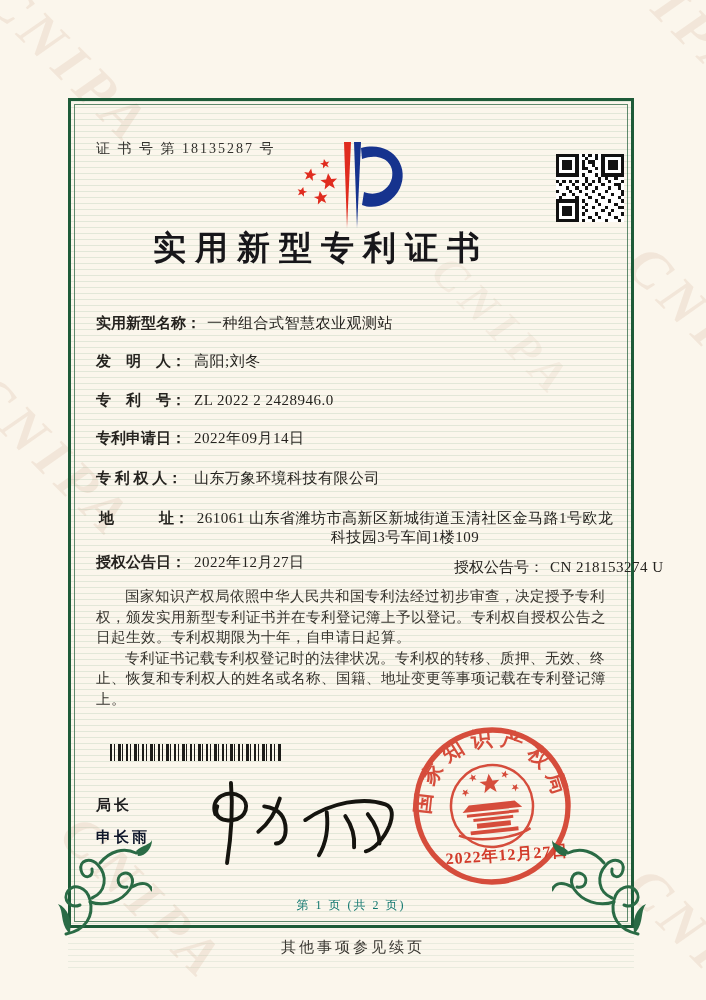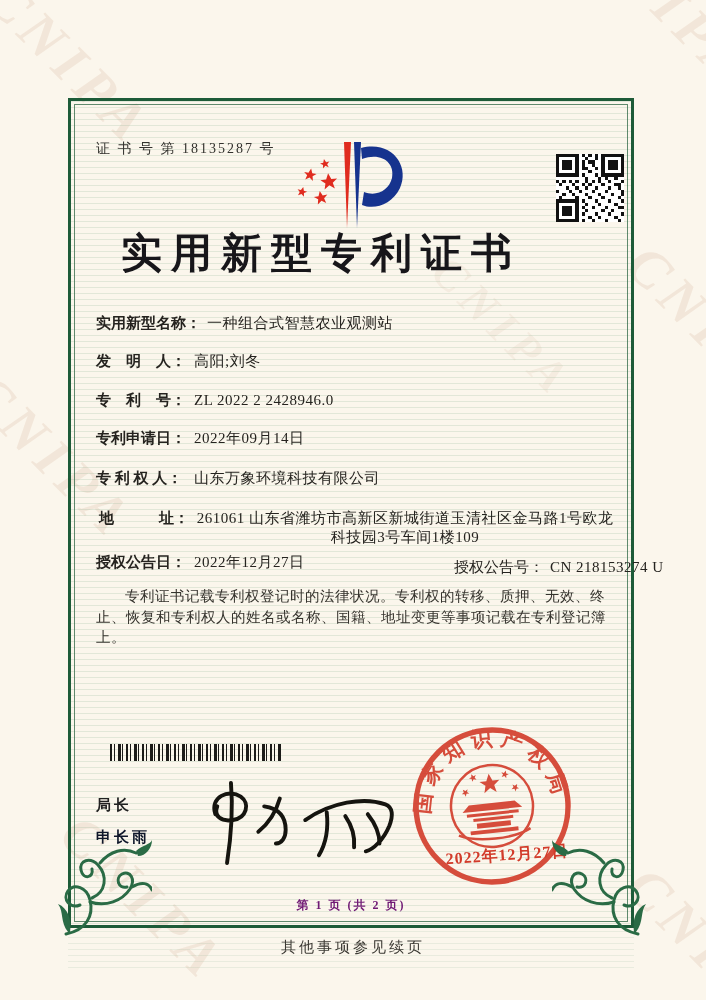--- a/index.html
+++ b/index.html
@@ -14,21 +14,21 @@
   
   .frame{position:absolute;left:68px;top:98px;width:566px;height:830px;
          border:3px solid #1d5b38;box-sizing:border-box;
          background:repeating-linear-gradient(180deg,rgba(125,170,135,0.20) 0 1px,rgba(0,0,0,0) 1px 6px);}
   .frame-inner{position:absolute;inset:3px;border:1px solid rgba(30,92,56,0.7);}
   .below-lines{position:absolute;left:68px;top:931px;width:566px;height:38px;
          background:repeating-linear-gradient(180deg,rgba(125,170,135,0.14) 0 1px,rgba(0,0,0,0) 1px 6px);}
 
   .cert-no{position:absolute;left:96px;top:140px;font-size:14px;letter-spacing:2px;color:#33322e;}
   .title{position:absolute;left:68px;top:226px;width:506px;text-align:center;
-         font-size:41px;font-weight:bold;letter-spacing:9px;color:#17161a;}
+         font-size:33px;font-weight:bold;letter-spacing:9px;color:#17161a;}
 
   .field{position:absolute;left:96px;font-size:15px;color:#25231f;white-space:nowrap;}
   .f-label{display:inline-block;min-width:92px;font-weight:bold;}
   .f-value{margin-left:6px;letter-spacing:0.5px;}
   .field.wrap{white-space:normal;width:520px;text-align:center;}
   .field.wrap .f-value{display:inline-block;vertical-align:top;width:418px;line-height:19px;margin-left:6px;}
   .grant2{position:absolute;left:358px;top:5px;}
 
   .paras{position:absolute;left:96px;top:586px;width:518px;font-size:14.5px;line-height:20.5px;color:#35332d;}
   .paras p{margin:0;text-indent:2em;letter-spacing:0.5px;}
@@ -37,21 +37,21 @@
      background:repeating-linear-gradient(90deg,#1c1b19 0 2px,rgba(0,0,0,0) 2px 4px,#1c1b19 4px 5px,rgba(0,0,0,0) 5px 8px,#1c1b19 8px 11px,rgba(0,0,0,0) 11px 12px,#1c1b19 12px 13px,rgba(0,0,0,0) 13px 16px);}
 
   .issuer-role{position:absolute;left:96px;top:796px;font-size:15px;letter-spacing:3px;color:#222;font-weight:bold;}
   .issuer-name{position:absolute;left:96px;top:828px;font-size:15px;letter-spacing:3px;color:#0f172a;font-weight:bold;}
   .sig{position:absolute;left:186px;top:772px;}
 
   .seal{position:absolute;left:408px;top:722px;opacity:0.9;}
   .seal-date{position:absolute;left:418px;top:845px;width:178px;text-align:center;
       color:#d23b2a;font-size:16px;font-weight:bold;letter-spacing:1px;transform:rotate(-4deg);white-space:nowrap;}
 
-  .page-info{position:absolute;left:68px;top:897px;width:566px;text-align:center;font-size:12px;letter-spacing:2px;color:#701a75;font-weight:bold;}
+  .page-info{position:absolute;left:68px;top:897px;width:566px;text-align:center;font-size:12px;letter-spacing:2px;color:#0f766e;}
   .cont-note{position:absolute;left:0;top:938px;width:706px;text-align:center;font-size:15px;letter-spacing:3px;color:#3a3832;}
 
   .orn{position:absolute;pointer-events:none;}
   .orn.right{transform:scaleX(-1);}
   .qr{position:absolute;left:556px;top:154px;}
   .logo{position:absolute;left:286px;top:134px;}
 </style>
 </head>
 <body>
 
@@ -144,20 +144,21 @@
     <span class="f-label">地　　　址：</span><span class="f-value">261061 山东省潍坊市高新区新城街道玉清社区金马路1号欧龙科技园3号车间1楼109</span>
   </div>
   <div class="field" style="top:553px;width:520px">
     <span class="f-label">授权公告日：</span><span class="f-value">2022年12月27日</span>
     <span class="grant2">
       <span>授权公告号：</span><span class="f-value">CN 218153274 U</span>
     </span>
   </div>
 
   <div class="paras">
+    <p>国家知识产权局依照中华人民共和国专利法经过初步审查，决定授予专利权，颁发实用新型专利证书并在专利登记簿上予以登记。专利权自授权公告之日起生效。专利权期限为十年，自申请日起算。</p>
     <p>专利证书记载专利权登记时的法律状况。专利权的转移、质押、无效、终止、恢复和专利权人的姓名或名称、国籍、地址变更等事项记载在专利登记簿上。</p>
   </div>
 
   <div class="barcode"></div>
 
   <div class="issuer-role">局长</div>
   <div class="issuer-name">申长雨</div>
 
   <svg class="sig" width="215" height="100" viewBox="0 0 220 100">
     <g fill="none" stroke="#15140f" stroke-width="4" stroke-linecap="round" stroke-linejoin="round">

